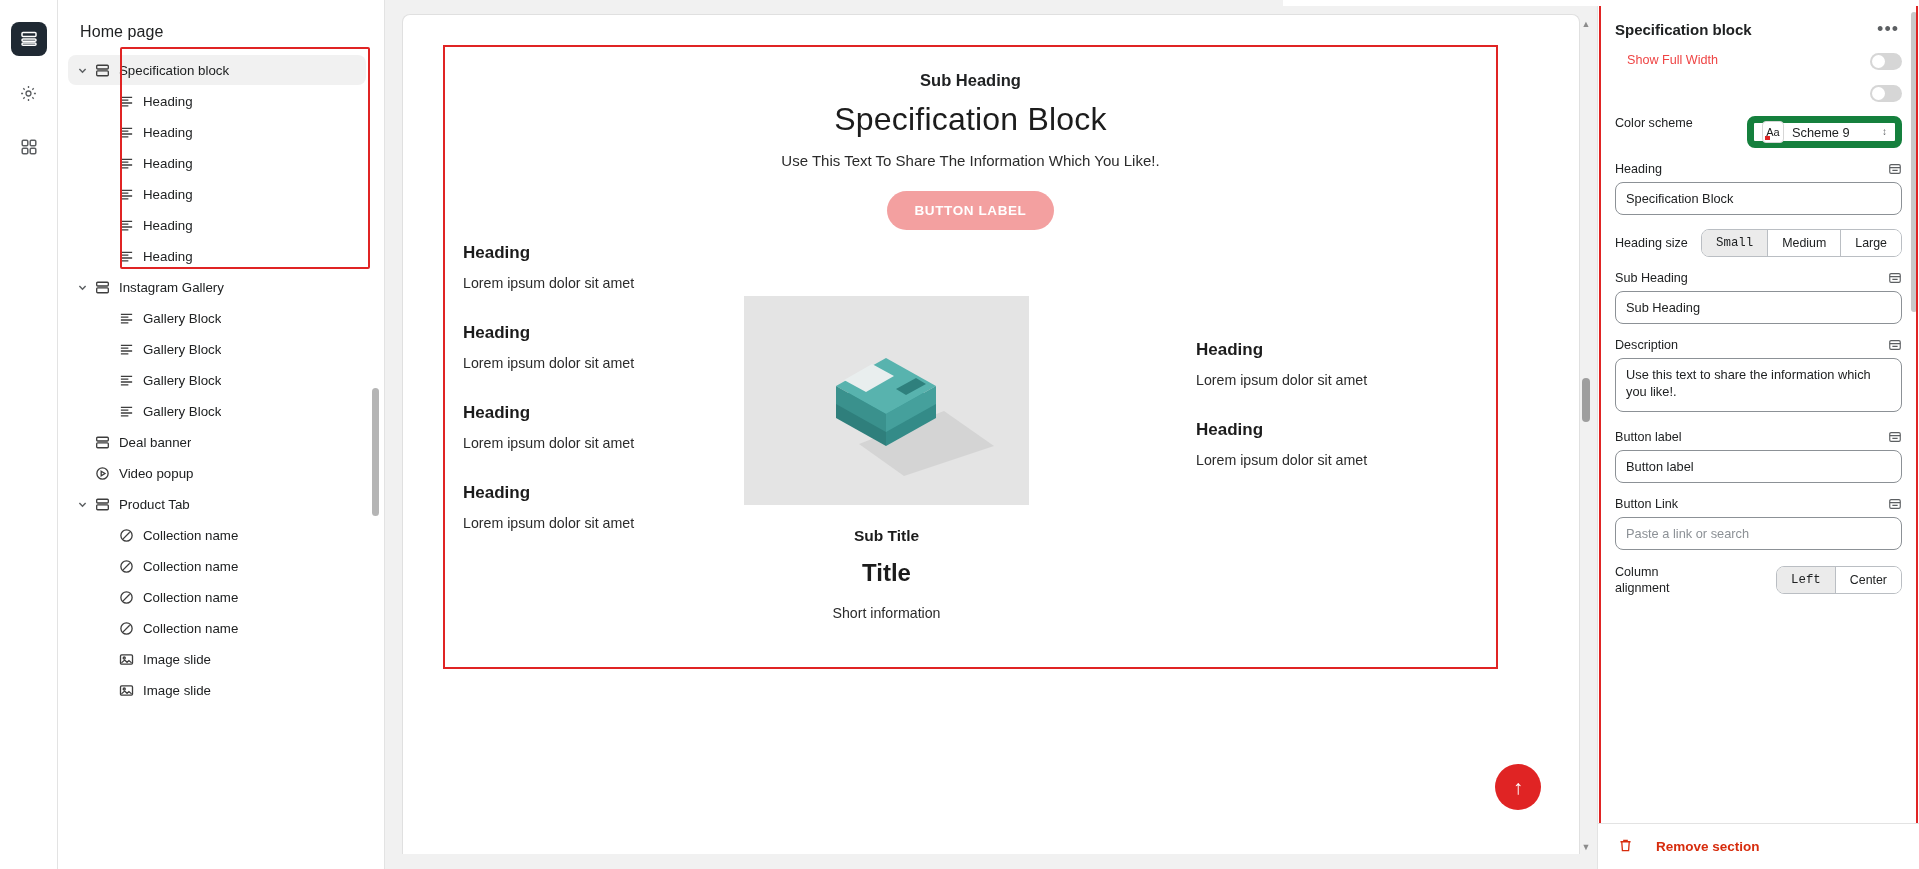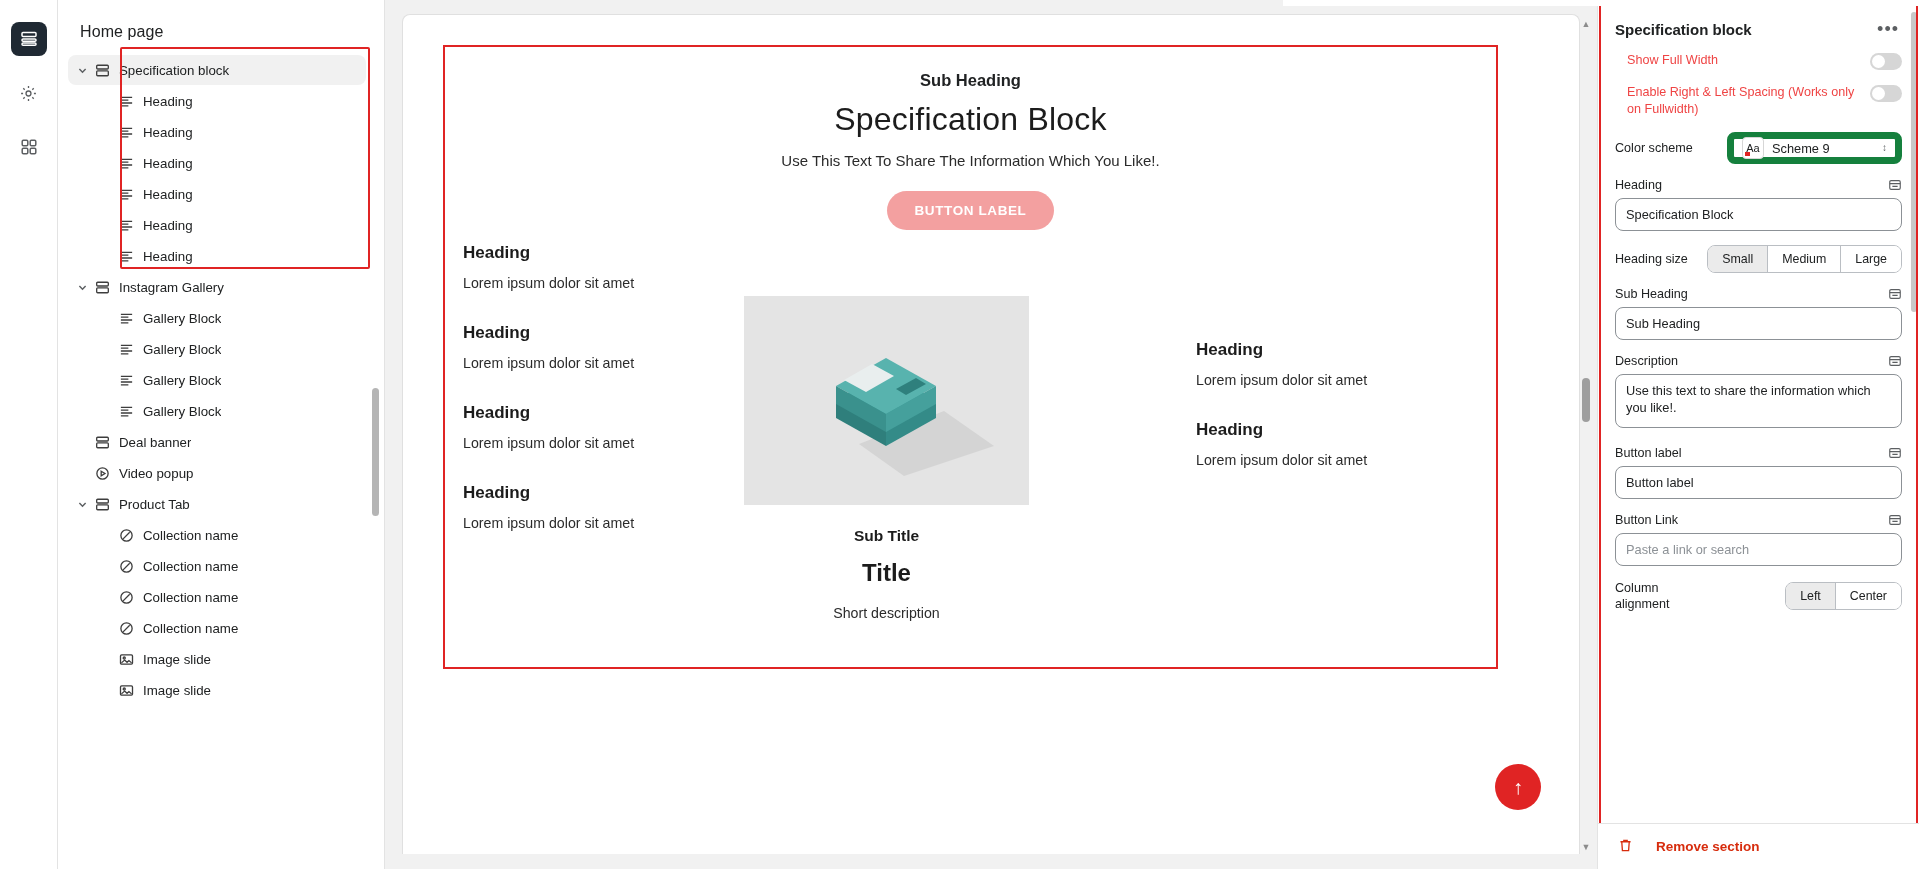--- a/index.html
+++ b/index.html
@@ -370,21 +370,21 @@
     left: 2px; bottom: 2px;
     width: 5px; height: 4px;
     background: #e02424;
   }
   .select-caret {
     margin-left: auto;
     color: #5c5f62;
     font-size: 10px;
     line-height: 1;
   }
-  .row-inline { display: flex; align-items: center; }
+  .row-inline { display: flex; align-items: flex-start; gap: 20px; }
   .row-inline .field-label { margin: 0; flex: none; }
   .text-input {
     width: 100%;
     height: 33px;
     border: 1px solid #8c9196;
     border-radius: 8px;
     padding: 0 10px;
     font-size: 12.8px;
     color: #202223;
     background: #fff;
@@ -405,21 +405,21 @@
     margin-left: auto;
   }
   .seg div {
     padding: 6px 14px;
     font-size: 12.4px;
     color: #202223;
     background: #fff;
     border-right: 1px solid #babec3;
   }
   .seg div:last-child { border-right: none; }
-  .seg div.active { background: #ebebeb; }
+  .seg div.active { background: #ebebeb; font-family: Liberation Mono, monospace; }
   .seg-wrap { display: flex; align-items: center; margin-top: 14px; }
   .seg-wrap .lbl {
     font-size: 12.6px; color: #202223; line-height: 1.3; max-width: 95px;
   }
   .remove-section {
     position: absolute;
     left: 0; right: 0; bottom: 0;
     height: 46px;
     display: flex; align-items: center;
     gap: 23px;
@@ -820,21 +820,21 @@
               <polygon points="192,104 192,122 142,150 142,132" fill="#348b88"></polygon>
               <polygon points="92,90 142,62 192,90 142,118" fill="#58b3ae"></polygon>
               <polygon points="92,90 92,108 142,136 142,118" fill="#3a918d"></polygon>
               <polygon points="192,90 192,108 142,136 142,118" fill="#45a09c"></polygon>
               <polygon points="100,84 128,68 150,80 122,96" fill="#e9eeee"></polygon>
               <polygon points="152,93 172,82 182,88 162,99" fill="#2f807d"></polygon>
             </svg>
           </div>
           <div class="pv-subtitle">Sub Title</div>
           <div class="pv-bigtitle">Title</div>
-          <div class="pv-short">Short description</div>
+          <div class="pv-short">Short information</div>
         </div>
       </div>
 
       <button class="scroll-top-btn">↑</button>
     </div>
 
     <div class="center-sb">
       <div class="arrow up">▲</div>
       <div class="thumb"></div>
       <div class="arrow down">▼</div>
@@ -848,21 +848,20 @@
     </div>
 
     <div class="insp-body">
 
       <div class="row-toggle">
         <div class="lbl">Show Full Width</div>
         <div class="toggle"></div>
       </div>
 
       <div class="row-toggle">
-        <div class="lbl">Enable Right &amp; Left Spacing (Works only on Fullwidth)</div>
         <div class="toggle"></div>
       </div>
 
       <div class="row-inline">
         <div class="field-label" style="width:96px">Color scheme</div>
         <div class="select-box" style="flex:1">
           <div class="swatch">Aa</div>
           <span>Scheme 9</span>
           <span class="select-caret">↕</span>
         </div>

